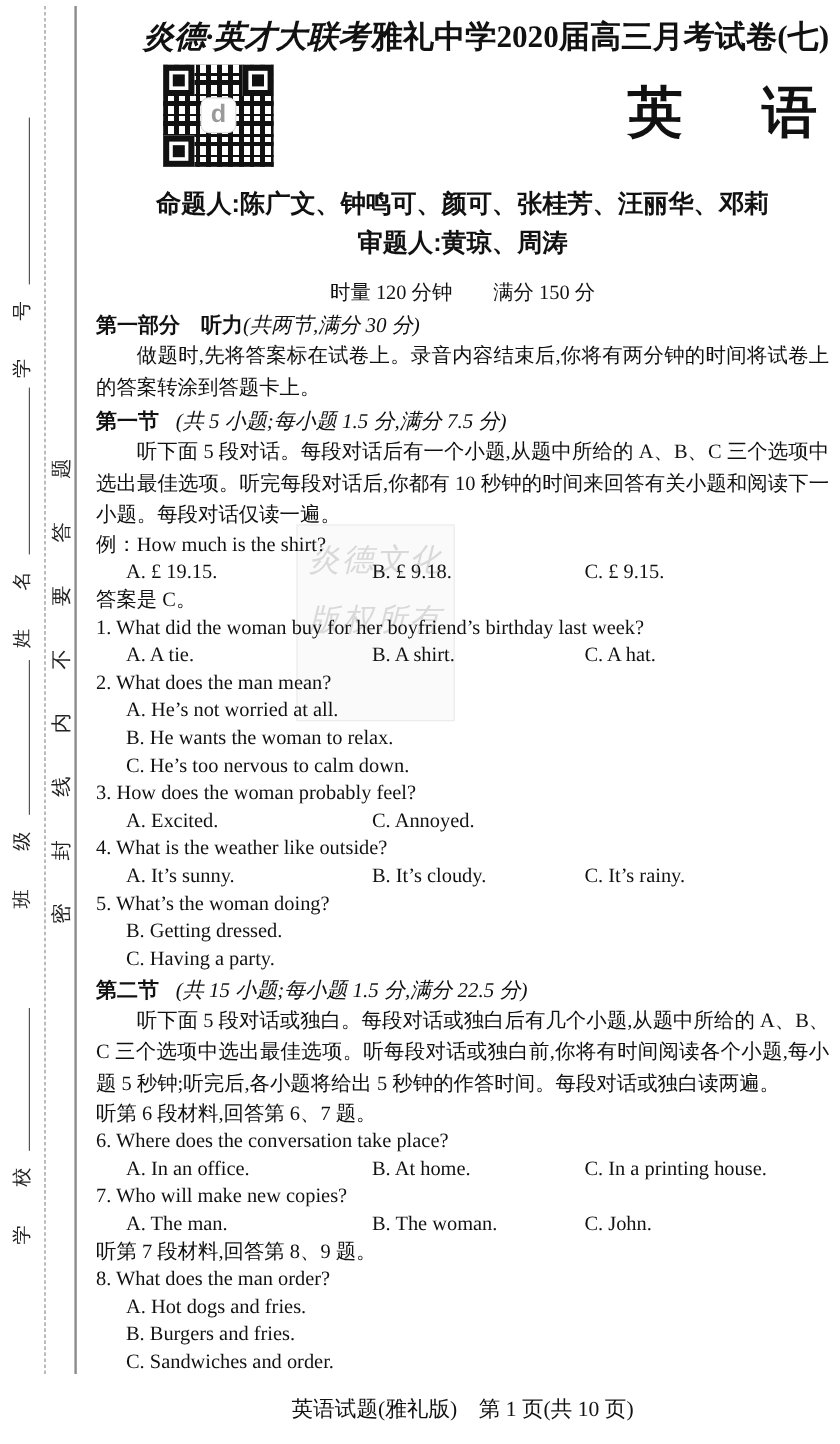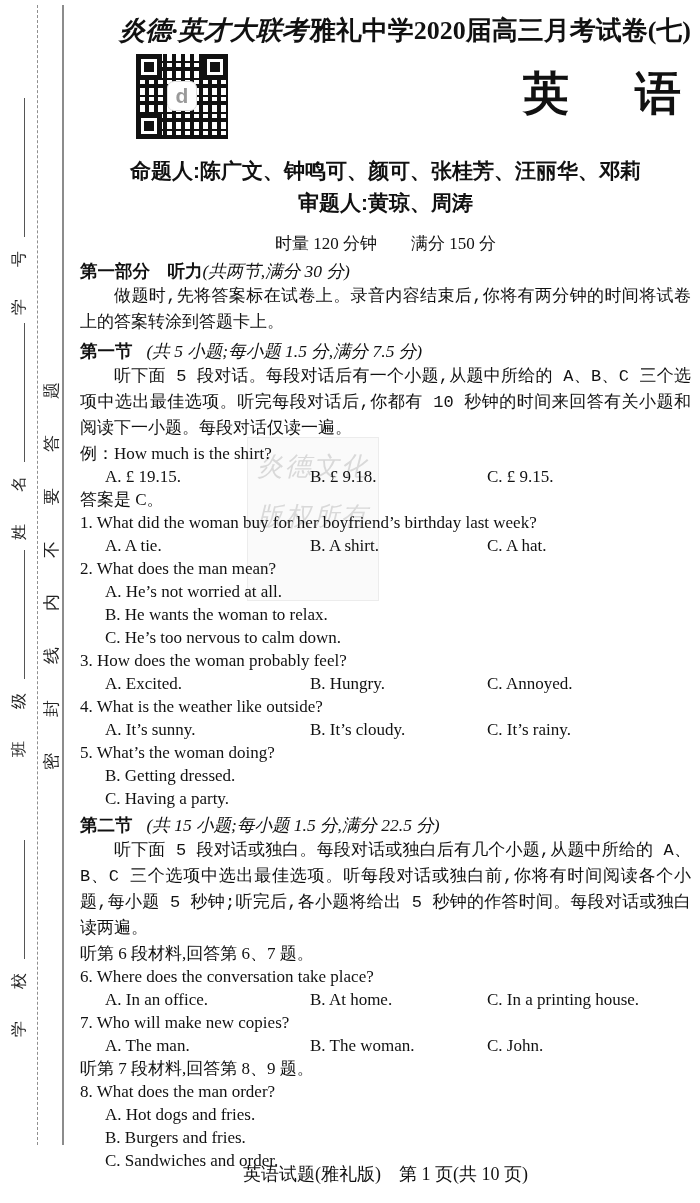--- a/index.html
+++ b/index.html
@@ -67,21 +67,21 @@
     letter-spacing:10px; line-height:44px;
   }
   .hei { font-family:Liberation Sans, sans-serif; font-weight:bold; }
   .kai { font-style:italic; }
   .setters   { text-align:center; font-size:21px; line-height:30px; margin-top:6px; }
   .reviewers { text-align:center; font-size:21px; line-height:30px; margin-top:2px; }
   .time-score{ text-align:center; font-size:17px; line-height:24px; margin-top:14px; }
   .sec-heading { font-size:17.5px; line-height:26px; margin-top:2px; }
   .sec-heading .note-gap { margin-left:0.8em; }
   .cn-para {
-    font-size:17px; line-height:26px; text-indent:2em; text-align:justify; color:#111;font-family:Liberation Mono, monospace;
+    font-size:17px; line-height:26px; text-indent:2em; text-align:justify; color:#111;
   }
   .line  { font-size:17px; line-height:23px; }
   .opts-row {
     display:grid; grid-template-columns:205px 177px 1fr;
     padding-left:25px; font-size:17px; line-height:23px;
   }
   .opts-stack div { padding-left:25px; font-size:17px; line-height:23px; }
   .footer {
     position:absolute; left:80px; top:1161px; width:611px; z-index:1;
     text-align:center; font-size:18px; line-height:26px;
@@ -167,21 +167,20 @@
     <div class="line">2. What does the man mean?</div>
     <div class="opts-stack">
       <div>A.  He’s not worried at all.</div>
       <div>B.  He wants the woman to relax.</div>
       <div>C.  He’s too nervous to calm down.</div>
     </div>
 
     <div class="line">3. How does the woman probably feel?</div>
     <div class="opts-row">
       <span>A.  Excited.</span>
-      <span>B.  Hungry.</span>
       <span>C.  Annoyed.</span>
     </div>
 
     <div class="line">4. What is the weather like outside?</div>
     <div class="opts-row">
       <span>A.  It’s sunny.</span>
       <span>B.  It’s cloudy.</span>
       <span>C.  It’s rainy.</span>
     </div>
 

